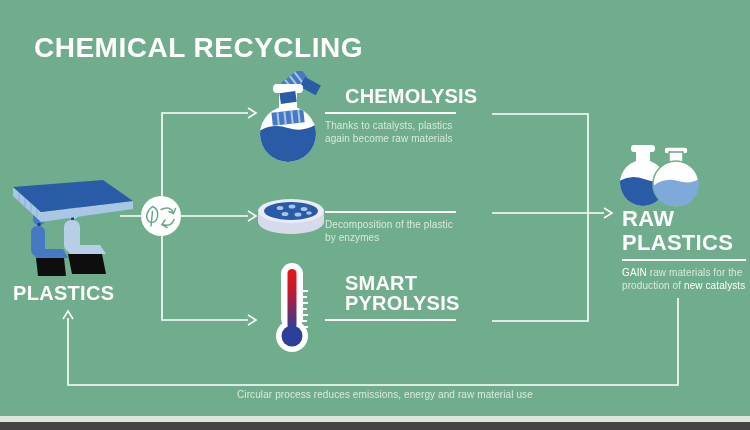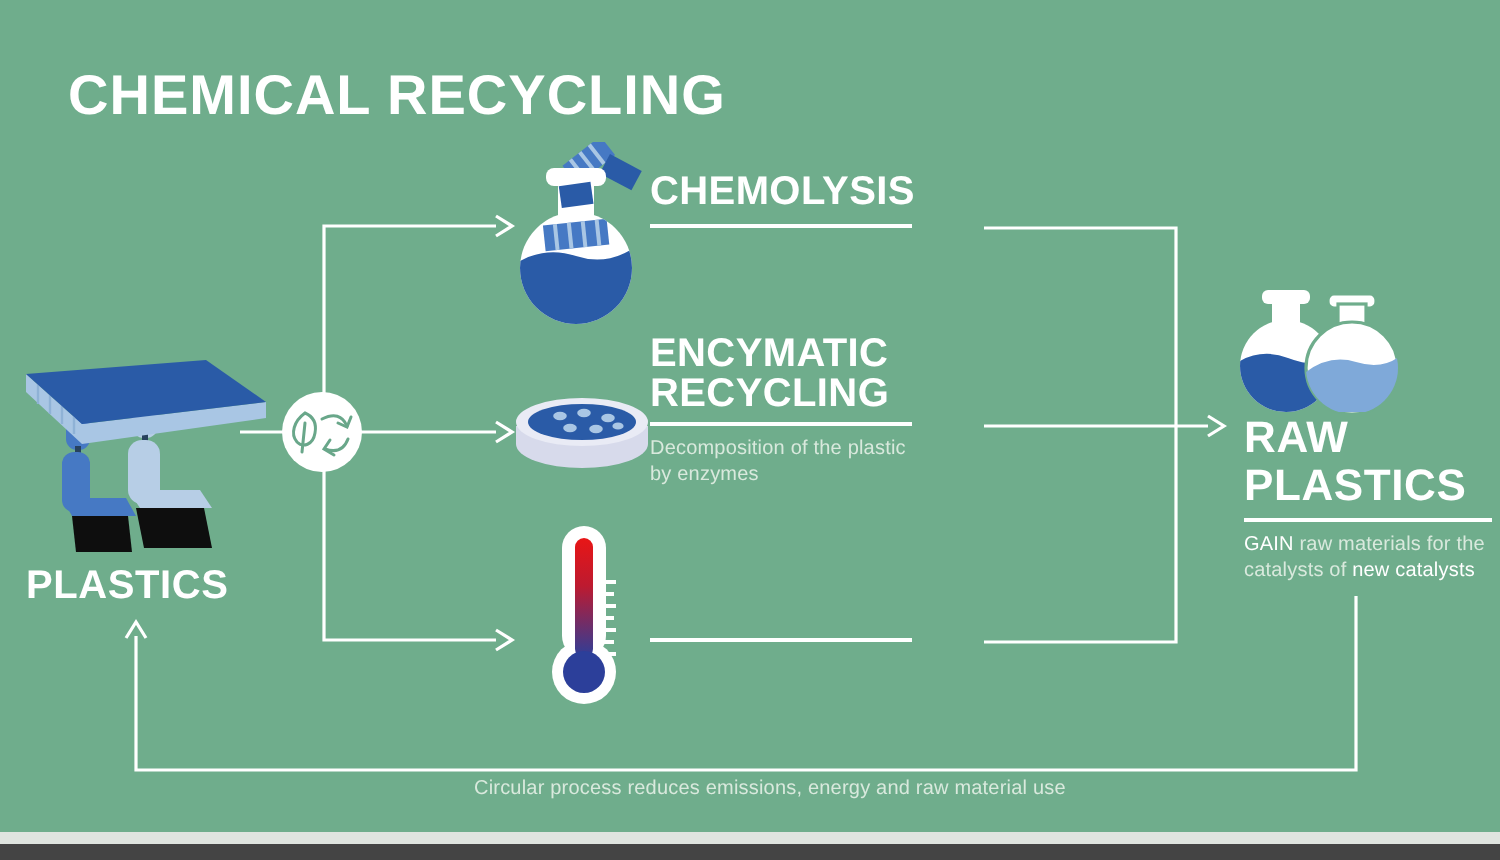--- a/index.html
+++ b/index.html
@@ -10,21 +10,21 @@
     -webkit-font-smoothing:antialiased;
   }
   .abs{position:absolute;}
   .title{
     left:34px;top:33px;margin:0;
     font-size:28px;line-height:30px;font-weight:bold;letter-spacing:.5px;
     color:var(--ink,#fff);white-space:pre-line;
   }
   .h{
     color:var(--ink,#fff);font-weight:bold;font-size:20px;line-height:20px;
-    letter-spacing:.2px;white-space:pre-line;
+    letter-spacing:.2px;white-space:pre-line;margin-left:20px;
   }
   .rule{height:2px;background:var(--ink,#fff);}
   .desc{
     color:var(--muted,#d9e9dd);font-size:10px;line-height:12.5px;
     white-space:pre-line;letter-spacing:.1px;
   }
   .big-label{color:var(--ink,#fff);font-weight:bold;letter-spacing:.3px;white-space:pre-line;}
   .cap b{color:var(--ink,#fff);font-weight:normal;}
   .strip{left:0;bottom:0;width:750px;height:6px;background:var(--strip,#dfe4df);}
   
@@ -134,36 +134,36 @@
         <rect class="f-bm" x="17" y="40" width="32" height="13"></rect>
         <line class="s-stripe" x1="23" y1="40" x2="23" y2="53"></line>
         <line class="s-stripe" x1="30" y1="40" x2="30" y2="53"></line>
         <line class="s-stripe" x1="37" y1="40" x2="37" y2="53"></line>
         <line class="s-stripe" x1="44" y1="40" x2="44" y2="53"></line>
       </g>
     </g>
   </svg>
   <div class="abs h" style="left:325px;top:86px">CHEMOLYSIS</div>
   <div class="abs rule" style="left:325px;top:112px;width:131px"></div>
+  <div class="abs desc" style="left:325px;top:120px">Thanks to catalysts, plastics
+again become raw materials</div>
 
   <svg class="abs" style="left:255px;top:189px" width="72" height="48" viewBox="0 0 72 48">
     <path class="f-pr" d="M3,24 L3,33 A33,12 0 0 0 69,33 L69,24 Z"></path>
     <ellipse class="f-pt" cx="36" cy="22" rx="33" ry="12"></ellipse>
     <ellipse class="f-bd" cx="36" cy="22" rx="27" ry="9"></ellipse>
     <g>
       <ellipse class="f-bl" cx="25" cy="19" rx="3.4" ry="2.1"></ellipse>
       <ellipse class="f-bl" cx="37" cy="17.5" rx="3.4" ry="2.1"></ellipse>
       <ellipse class="f-bl" cx="49" cy="20" rx="3.4" ry="2.1"></ellipse>
       <ellipse class="f-bl" cx="30" cy="25" rx="3.4" ry="2.1"></ellipse>
       <ellipse class="f-bl" cx="43" cy="25.5" rx="3.4" ry="2.1"></ellipse>
       <ellipse class="f-bl" cx="54" cy="24" rx="2.8" ry="1.8"></ellipse>
     </g>
   </svg>
-  <div class="abs h" style="left:325px;top:167px">ENCYMATIC
-RECYCLING</div>
   <div class="abs rule" style="left:325px;top:211px;width:131px"></div>
   <div class="abs desc" style="left:325px;top:219px">Decomposition of the plastic
 by enzymes</div>
 
   <svg class="abs" style="left:272px;top:261px" width="44" height="92" viewBox="0 0 44 92">
     <defs>
       <linearGradient id="tg" x1="0" y1="0" x2="0" y2="1">
         <stop offset="0" stop-color="#e81616"></stop>
         <stop offset="0.4" stop-color="#bd1a30"></stop>
         <stop offset="1" stop-color="#2c3f9a"></stop>
@@ -176,20 +176,22 @@
       <line x1="28" y1="48" x2="35" y2="48"></line>
       <line x1="28" y1="54" x2="36" y2="54"></line>
       <line x1="28" y1="60" x2="35" y2="60"></line>
       <line x1="28" y1="66" x2="36" y2="66"></line>
     </g>
     <rect class="f-w" x="9" y="2" width="22" height="66" rx="11"></rect>
     <circle class="f-w" cx="20" cy="75" r="16"></circle>
     <rect x="15.5" y="8" width="9" height="60" rx="4.5" fill="url(#tg)"></rect>
     <circle class="f-nv" cx="20" cy="75" r="10.5"></circle>
   </svg>
+  <div class="abs h" style="left:325px;top:273px">SMART
+PYROLYSIS</div>
   <div class="abs rule" style="left:325px;top:319px;width:131px"></div>
 
   <svg class="abs" style="left:618px;top:145px" width="90" height="62" viewBox="0 0 90 62">
     <defs>
       <clipPath id="rfL">
           <circle cx="25" cy="38" r="23"></circle>
         </clipPath>
       <clipPath id="rfR">
           <circle cx="58" cy="39" r="23"></circle>
         </clipPath>
@@ -208,18 +210,18 @@
       <circle class="f-w edge" cx="58" cy="39" r="23"></circle>
       <g clip-path="url(#rfR)">
         <path class="f-ll" d="M35,41 Q47,32 60,36 T82,33 L82,61 L35,61 Z"></path>
       </g>
     </g>
   </svg>
   <div class="abs big-label" style="left:622px;top:207px;font-size:22px;line-height:24px">RAW
 PLASTICS</div>
   <div class="abs rule" style="left:622px;top:259px;width:124px"></div>
   <div class="abs desc cap" style="left:622px;top:267px;width:140px"><b>GAIN</b><span> raw materials for the
-catalysts of </span><b>new catalysts</b></div>
+production of </span><b>new catalysts</b></div>
 
   <div class="abs desc" style="left:237px;top:389px">Circular process reduces emissions, energy and raw material use</div>
   <div class="abs strip"></div>
 
 </div>
 
 </body></html>

